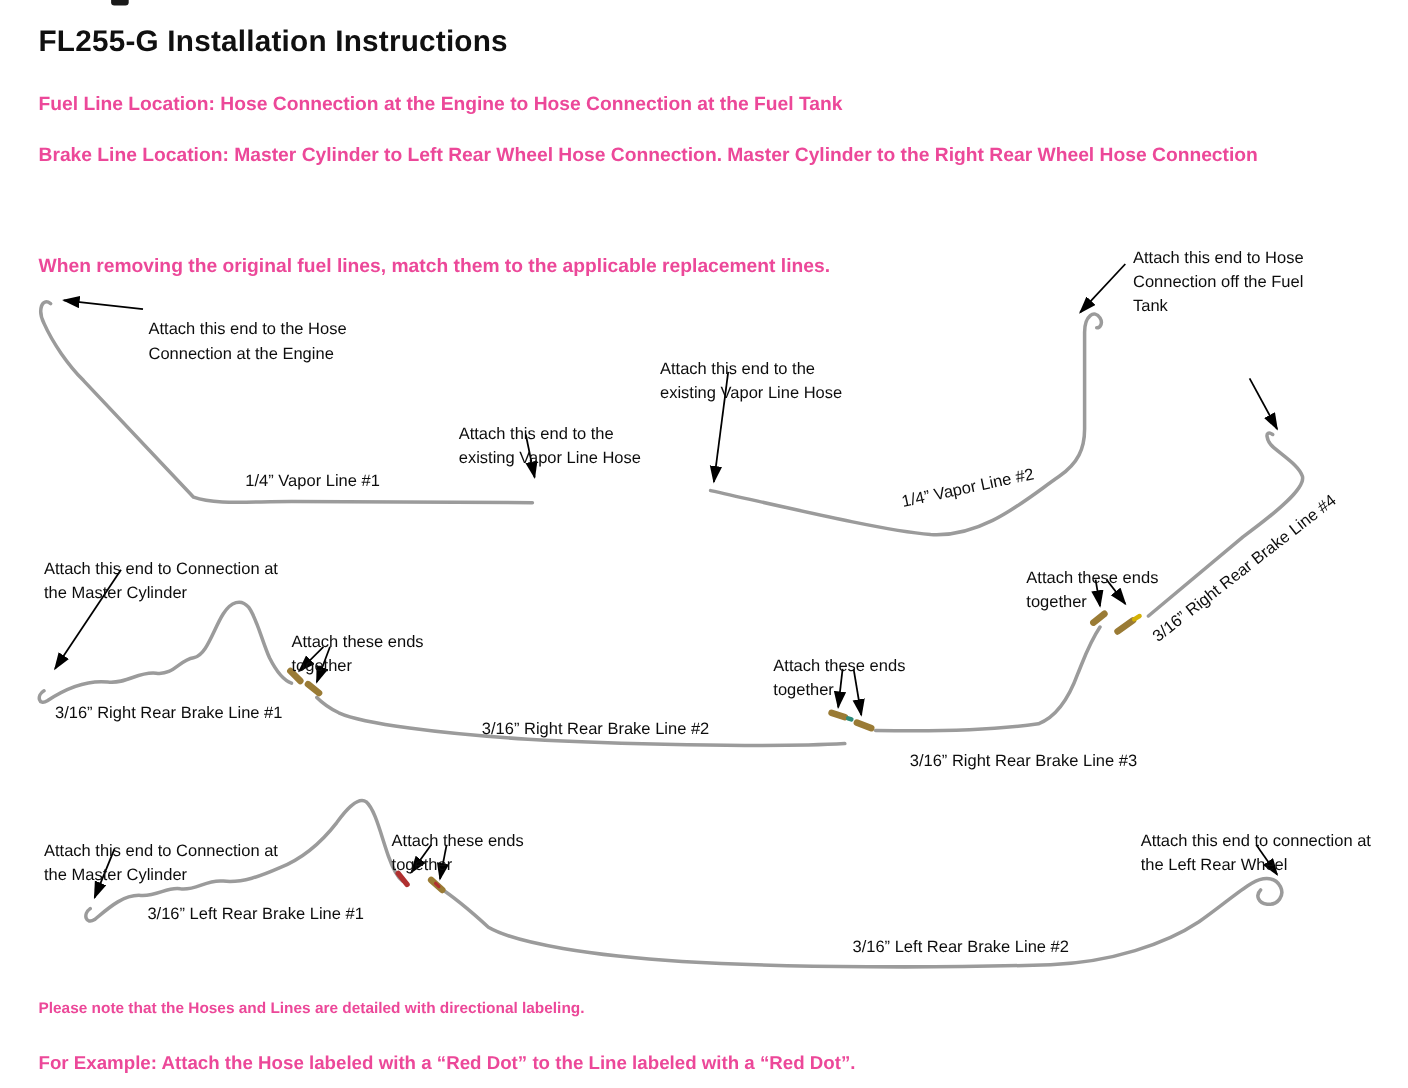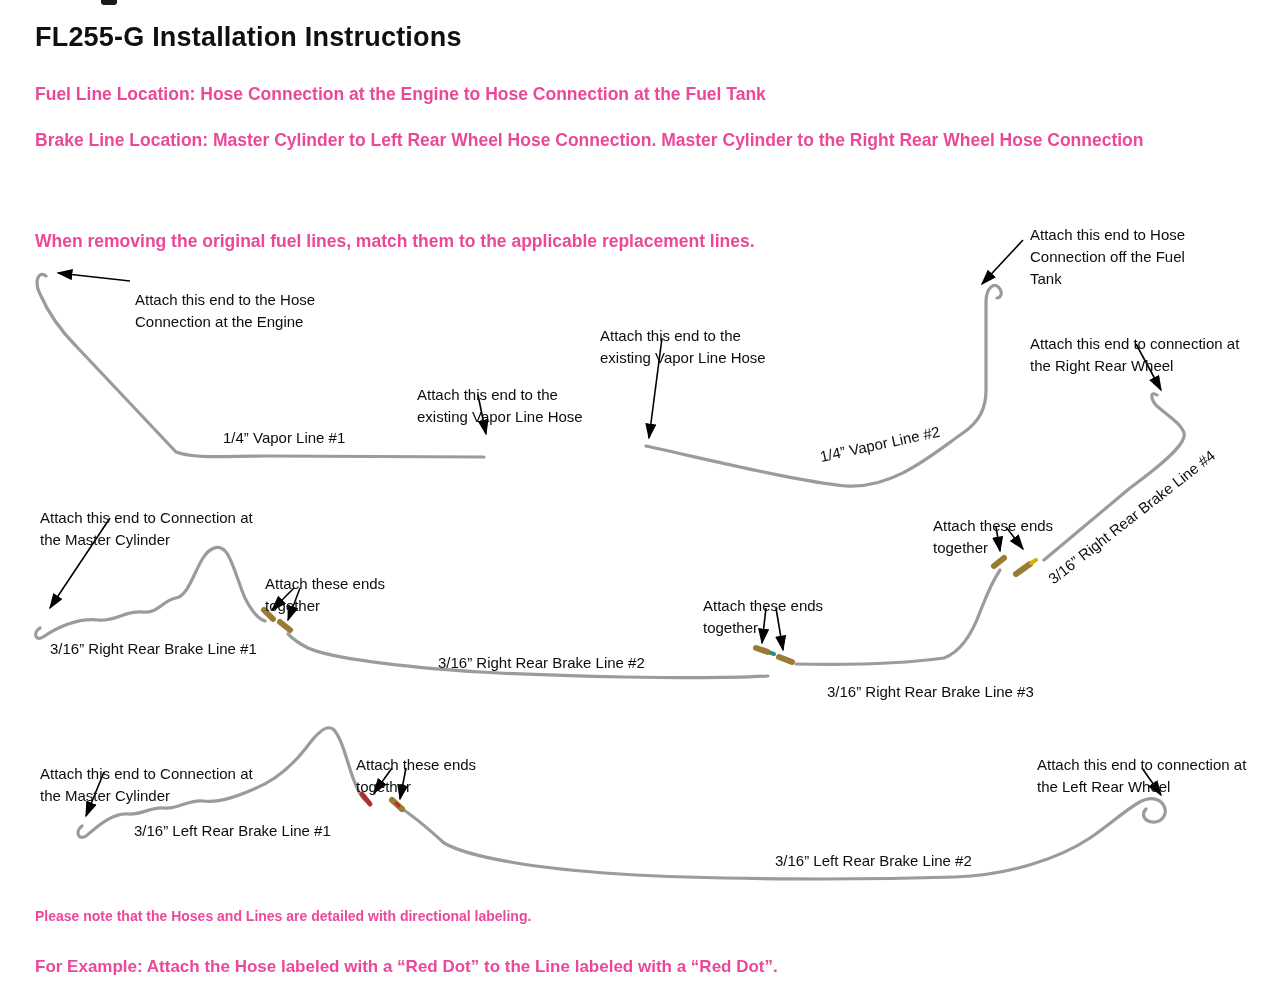--- a/index.html
+++ b/index.html
@@ -96,21 +96,20 @@
       <path d="M 392 768 L 374 793"></path>
       <path d="M 406 768 L 400 799"></path>
       <path d="M 1142 768 L 1161 795"></path>
     </g>
   </svg>
 
   <div class="ann center" style="left:135px;top:261px;width:198px;">Attach this end to the Hose Connection at the Engine</div>
   <div class="ann center" style="left:417px;top:356px;width:178px;">Attach this end to the existing Vapor Line Hose</div>
   <div class="ann center" style="left:600px;top:297px;width:178px;">Attach this end to the existing Vapor Line Hose</div>
   <div class="ann" style="left:1030px;top:196px;width:172px;">Attach this end to Hose Connection off the Fuel Tank</div>
-  <div class="ann" style="left:1030px;top:305px;width:215px;">Attach this end to connection at the Right Rear Wheel</div>
   <div class="ann center" style="left:933px;top:487px;width:135px;">Attach these ends together</div>
   <div class="ann" style="left:40px;top:479px;width:218px;">Attach this end to Connection at the  Master Cylinder</div>
   <div class="ann center" style="left:265px;top:545px;width:135px;">Attach these ends together</div>
   <div class="ann center" style="left:703px;top:567px;width:133px;">Attach these ends together</div>
   <div class="ann" style="left:40px;top:735px;width:218px;">Attach this end to Connection at the  Master Cylinder</div>
   <div class="ann center" style="left:356px;top:726px;width:132px;">Attach these ends together</div>
   <div class="ann" style="left:1037px;top:726px;width:215px;">Attach this end to connection at the Left Rear Wheel</div>
 
   <div class="label" style="left:223px;top:429px;">1/4” Vapor Line #1</div>
   <div class="label rot12" style="left:820px;top:448px;">1/4” Vapor Line #2</div>

